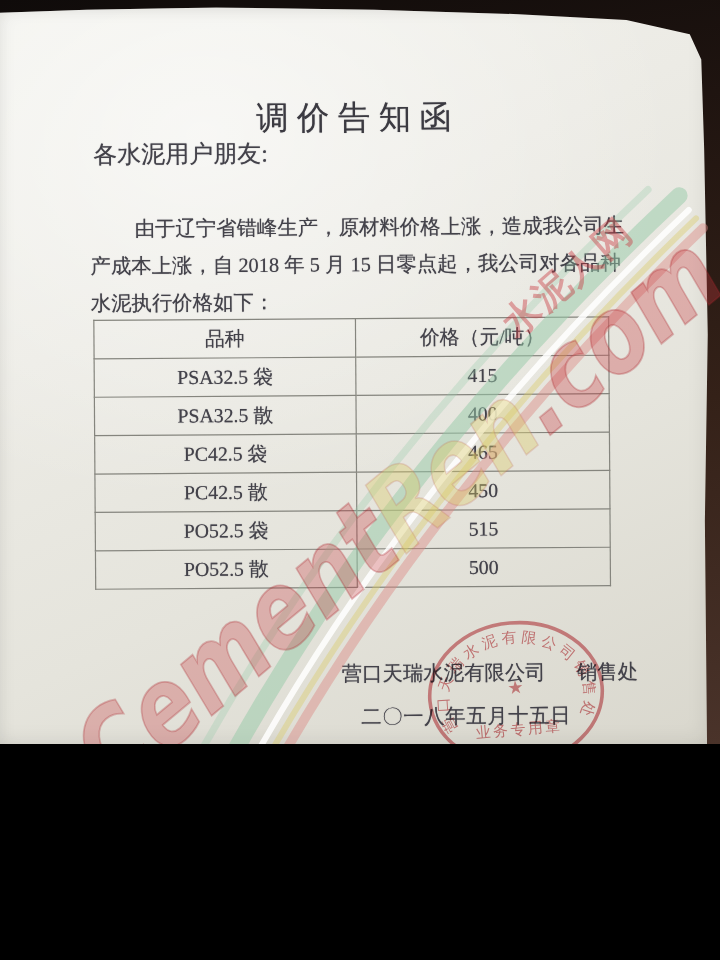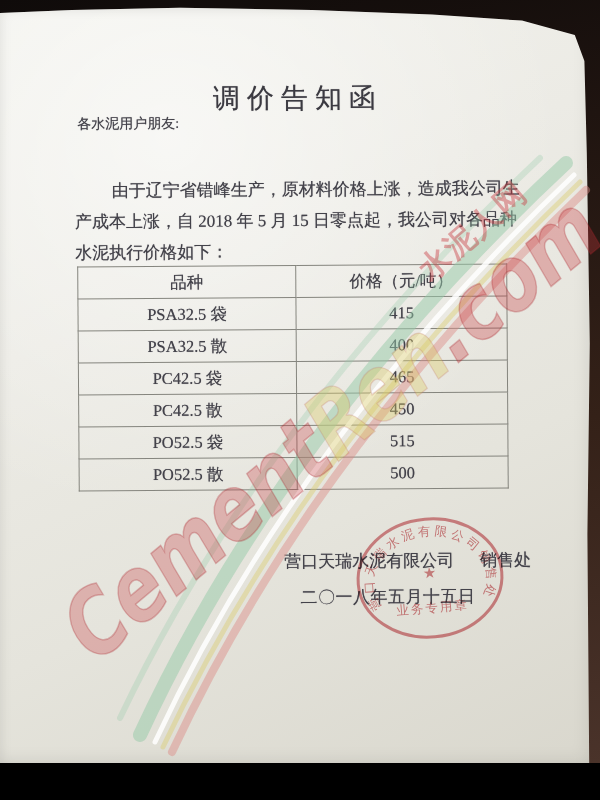--- a/index.html
+++ b/index.html
@@ -1,34 +1,34 @@
 <!DOCTYPE html>
 <html><head>
 <meta charset="utf-8">
 <style>
   html,body{margin:0;padding:0;background:#000;}
   .photo{
-    position:relative;width:600px;height:763px;overflow:hidden;
+    position:relative;width:600px;height:620px;overflow:hidden;
     background:linear-gradient(170deg,#0f0b0a 0%,#1f1410 25%,#342118 60%,#4a332a 100%);
     font-family:"Liberation Serif","DejaVu Serif",serif;
   }
   .paper{
     position:absolute;inset:0;
     background:
       radial-gradient(120% 90% at 28% 18%, rgba(255,255,255,.55) 0%, rgba(255,255,255,0) 55%),
       linear-gradient(155deg,#f3f3ee 0%,#ecebe5 35%,#e5e4dc 65%,#d9d7cd 100%);
     clip-path:polygon(0 1.7%,12% 1.3%,30% 1.0%,52% 1.3%,72% 1.9%,87% 2.7%,95.8% 4.6%,97.4% 8%,97.8% 20%,98.3% 45%,97.9% 70%,98.2% 100%,0 100%);
     box-shadow:inset -10px 0 18px rgba(0,0,0,.10), inset 0 8px 14px rgba(0,0,0,.08);
   }
   .content{position:absolute;inset:0;transform:rotate(-0.4deg);transform-origin:50% 50%;
     color:#43424a;}
   .doc-text{text-shadow:0 0 .7px rgba(64,62,70,.65);}
   .title{position:absolute;top:80px;left:0;right:0;text-align:center;
     font-size:27px;letter-spacing:7px;color:#3b3a41;}
-  .greeting{position:absolute;top:114px;left:79px;font-size:14px;}
+  .greeting{position:absolute;top:114px;left:79px;font-size:20px;}
   .bodyline{position:absolute;left:76px;width:452px;font-size:17px;white-space:nowrap;}
   .l1{top:178px;padding-left:37px;}
   .l2{top:209px;}
   .l3{top:240px;}
   table.price{
     position:absolute;top:265px;left:78px;width:427px;
     border-collapse:collapse;table-layout:fixed;
     border:1.5px solid #73736c;
   }
   table.price td,table.price th{

